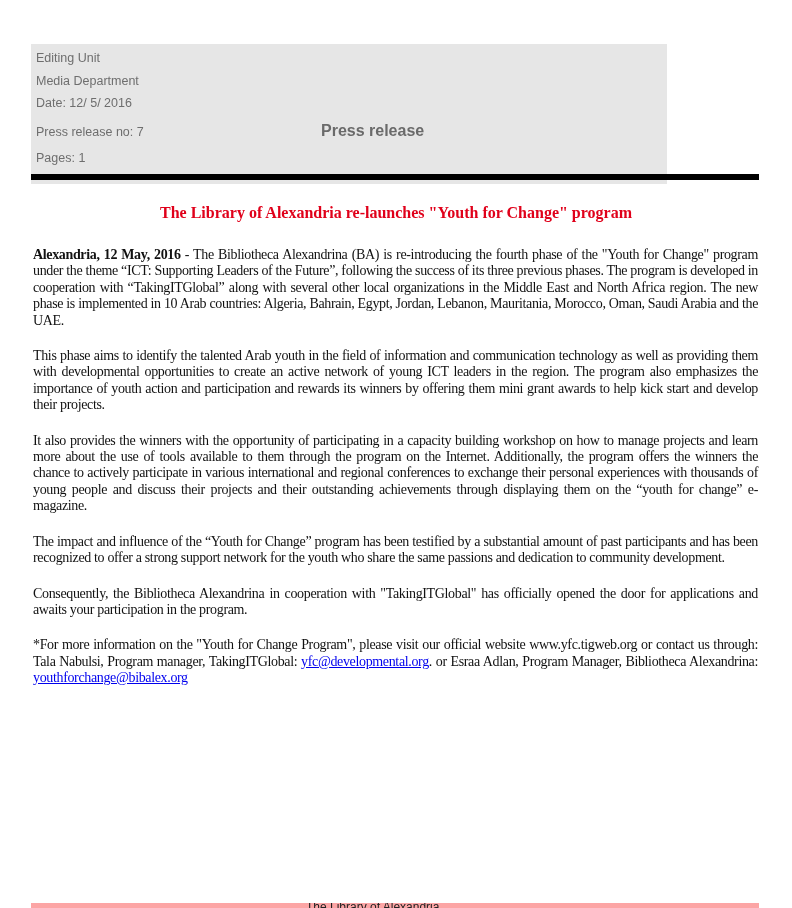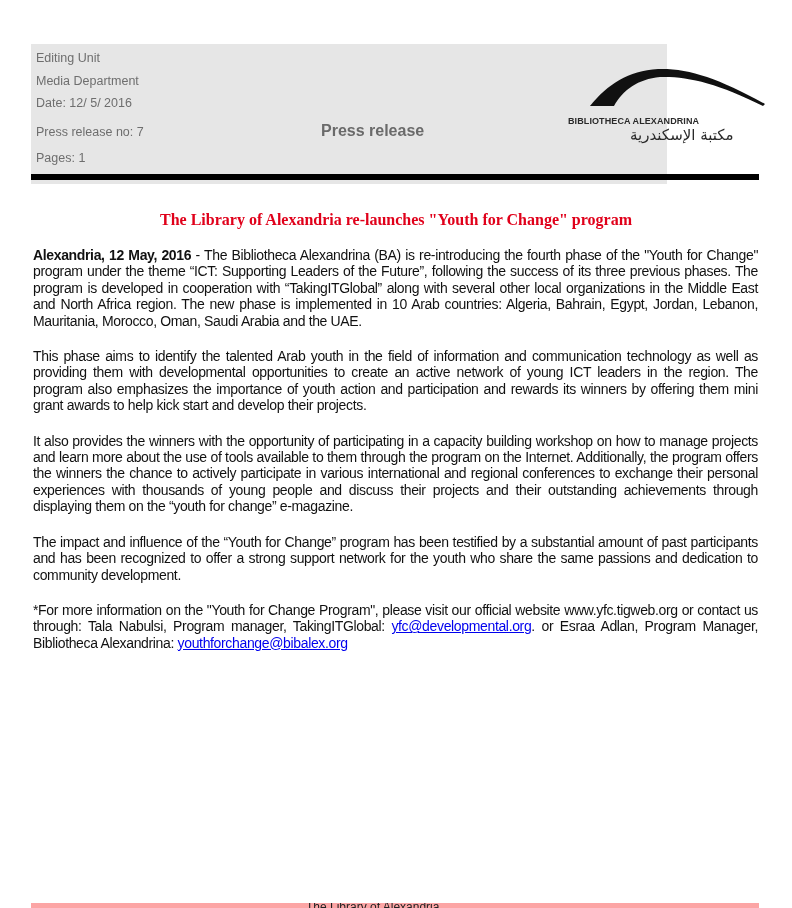--- a/index.html
+++ b/index.html
@@ -9,60 +9,54 @@
     background: #e6e6e6;
   }
   .meta { position: absolute; left: 5px; font-family: "Liberation Sans", sans-serif; font-size: 12.5px; color: #6e6e6e; }
   .press-title { position: absolute; left: 290px; top: 78px; font-family: Liberation Sans, sans-serif; font-size: 16px; font-weight: bold; color: #6a6a6a; }
   .logo { position: absolute; left: 537px; top: 20px; width: 200px; height: 90px; }
   .logo-en { position: absolute; left: 0; top: 52px; font-family: "Liberation Sans", sans-serif; font-size: 9px; font-weight: bold; color: #2a2a2a; letter-spacing: 0.1px; white-space: nowrap; }
   .logo-ar { position: absolute; left: 62px; top: 62px; font-family: "DejaVu Sans", sans-serif; font-size: 15px; color: #2a2a2a; direction: rtl; white-space: nowrap; }
   .bar { position: absolute; left: 0; top: 130px; width: 728px; height: 6px; background: #000; }
   .doc-title {
     position: absolute; left: 0; top: 204px; width: 792px; text-align: center;
-    font-family: "Liberation Serif", serif; font-size: 16px; font-weight: bold; color: #e0001a; margin-top: 7px;
+    font-family: "Liberation Serif", serif; font-size: 16px; font-weight: bold; color: #e0001a;
   }
   .body {
     position: absolute; left: 33px; top: 247px; width: 725px;
-    font-family: Liberation Sans, sans-serif; font-size: 14px; line-height: 16.4px; color: #111;
+    font-family: Liberation Serif, serif; font-size: 14px; line-height: 16.4px; color: #111;
     text-align: justify; letter-spacing: -0.35px;
   }
   .body p { margin: 0 0 19px 0; }
   .body b { font-weight: bold; }
   .link { color: #0000ee; text-decoration: underline; cursor: pointer; }
   .footer-bar { position: absolute; left: 31px; top: 903px; width: 728px; height: 5px; background: #fca5a5; overflow: hidden; }
   .footer-text { position: absolute; left: 275px; top: -3px; font-family: "Liberation Sans", sans-serif; font-size: 12px; color: #222; }
 </style>
 </head>
 <body>
 
 <div class="header">
   <div class="meta" style="top:7px">Editing Unit</div>
   <div class="meta" style="top:30px">Media Department</div>
   <div class="meta" style="top:52px">Date: 12/ 5/ 2016</div>
   <div class="meta" style="top:81px">Press release no: 7</div>
   <div class="meta" style="top:107px">Pages: 1</div>
   <div class="press-title">Press release</div>
 
-  <div class="logo">
-    <svg width="200" height="50" viewBox="0 0 200 50" style="position:absolute;left:0;top:0">
-      <path d="M22,42 C40,20 60,7 90,5 C120,4 150,14 197,40 L195,42 C150,19 118,12 92,13 C70,15 55,26 46,42 Z" fill="#111"></path>
-    </svg>
-    <div class="logo-en">BIBLIOTHECA ALEXANDRINA</div>
-    <div class="logo-ar">مكتبة الإسكندرية</div>
-  </div>
 
   <div class="bar"></div>
 </div>
 
 <div class="doc-title">The Library of Alexandria re-launches "Youth for Change" program</div>
 
 <div class="body">
   <p><b>Alexandria, 12 May, 2016</b><span> - The Bibliotheca Alexandrina (BA) is re-introducing  the fourth phase of the "Youth for Change" program under the theme “ICT: Supporting Leaders of the Future”, following the success of its three previous phases.  The program is developed in cooperation with “TakingITGlobal” along with several other local organizations in the Middle East and North Africa  region. The new phase is implemented in 10 Arab countries: Algeria, Bahrain, Egypt, Jordan, Lebanon, Mauritania, Morocco, Oman, Saudi Arabia and the UAE.</span></p>
   <p>This phase aims to identify the talented Arab youth in the field of information and communication technology as well as providing them with developmental opportunities  to create an active network of young ICT leaders in the region. The program also emphasizes the importance of youth action and participation and  rewards its winners by offering them mini grant awards to help kick start and develop their projects.</p>
   <p>It also provides the winners with the opportunity of participating in a capacity building workshop on how to manage projects and learn more about the use of tools available to them through the program on the Internet.  Additionally, the program offers the winners the chance to actively participate in various international and regional conferences to exchange their personal experiences with thousands of young people and discuss their projects and their outstanding achievements through displaying them on the “youth for change” e-magazine.</p>
   <p>The impact and influence of the “Youth for Change” program has been testified by a substantial amount of past participants and has been recognized to offer a strong support network for the youth who share the same passions and dedication to community development.</p>
+  <p>Consequently, the Bibliotheca Alexandrina in cooperation with "TakingITGlobal" has officially opened the door for applications and  awaits your participation in the program.</p>
   <p><span>*For more information on the "Youth for Change Program", please visit our official website www.yfc.tigweb.org or contact us through: Tala Nabulsi, Program manager, TakingITGlobal: </span><a class="link">yfc@developmental.org</a><span>.  or Esraa Adlan, Program Manager, Bibliotheca Alexandrina: </span><a class="link">youthforchange@bibalex.org</a></p>
 </div>
 
 <div class="footer-bar">
   <div class="footer-text">The Library of Alexandria</div>
 </div>
 
 </body></html>

